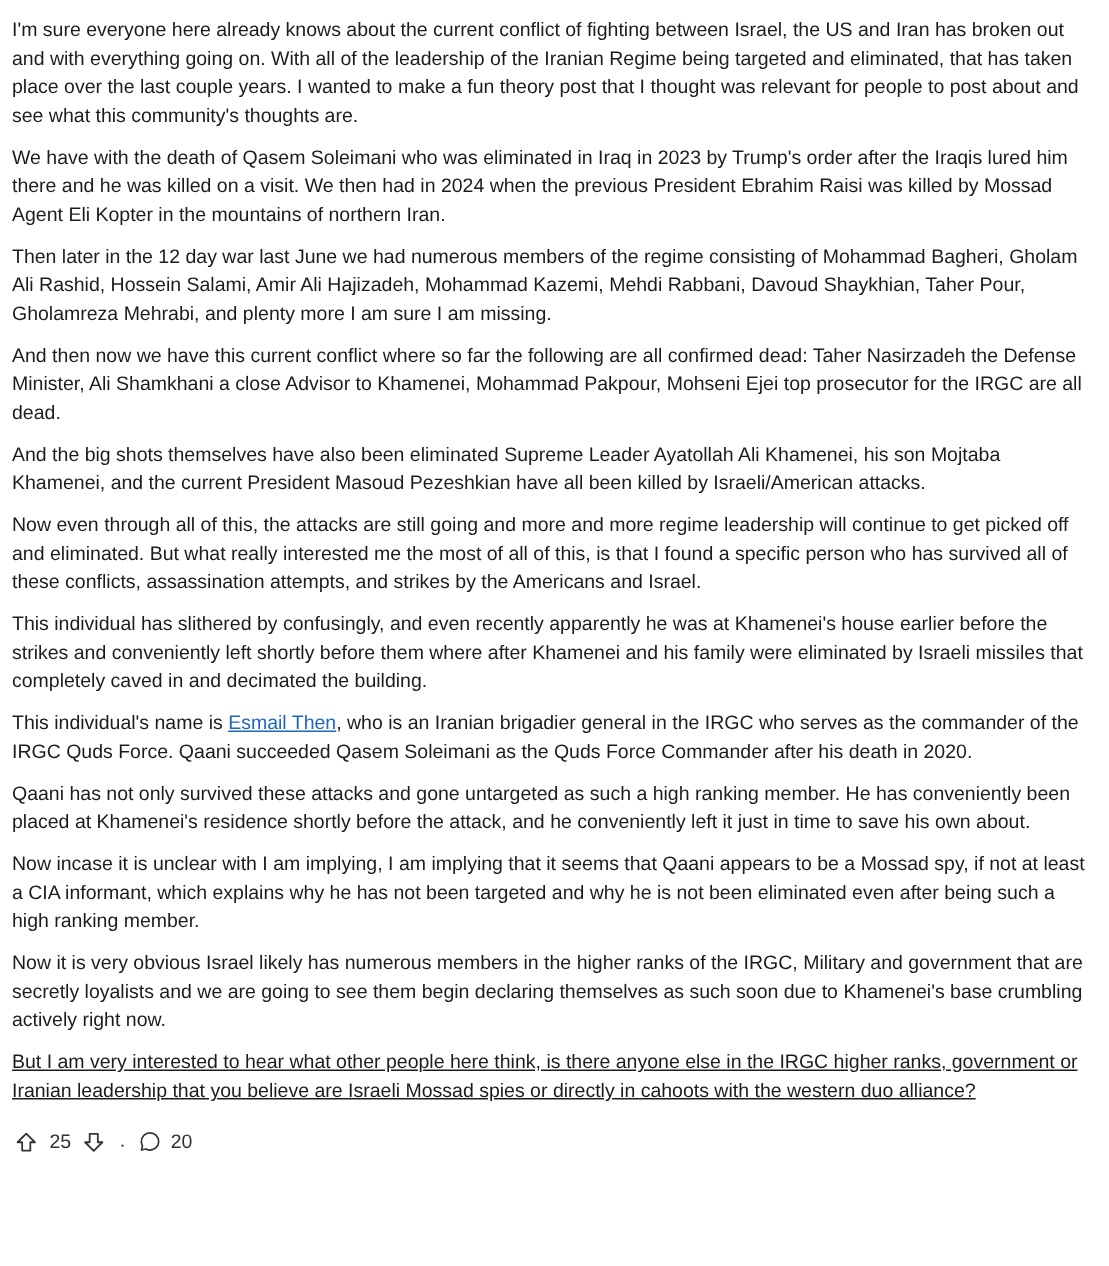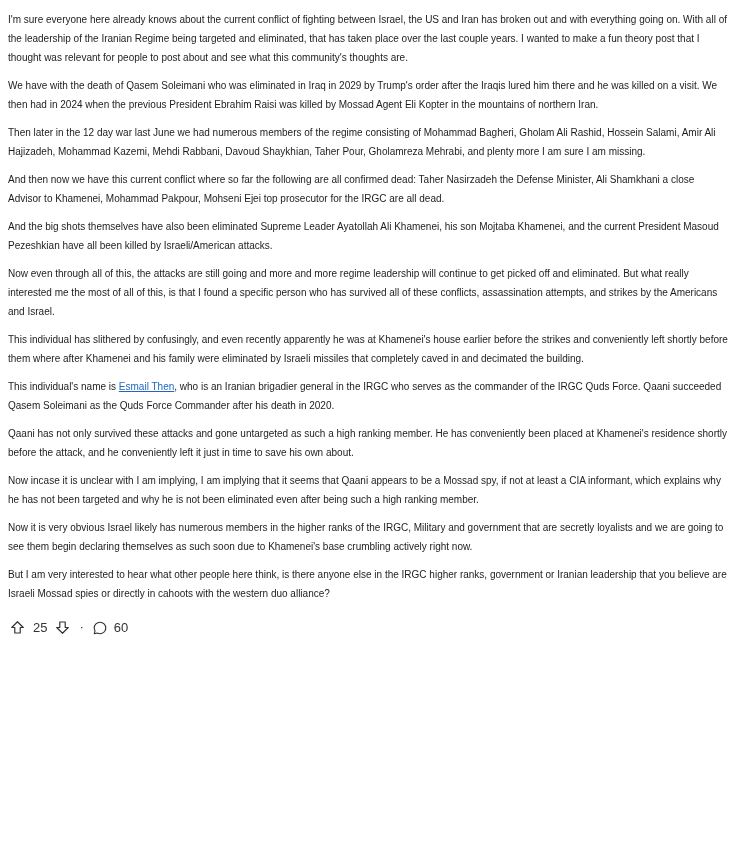--- a/index.html
+++ b/index.html
@@ -8,34 +8,34 @@
     width: 739px;
     min-height: 844px;
     font-family: "Liberation Sans", sans-serif;
     color: var(--text, #1c1c1c);
     overflow: hidden;
   }
   .post {
     padding: 10px 10px 12px 8px;
   }
   .post-body .para {
-    font-size: 10px;
+    font-size: 13px;
     line-height: 19px;
     margin: 0 0 9px 0;
     color: var(--text, #1c1c1c);
   }
-  .post-body .para:last-child { margin-bottom: 0; }
+  .post-body .para:last-child { margin-bottom: 0; text-decoration: underline; }
   a.inline-link {
     color: var(--link, #1f66c1);
     text-decoration: underline;
     cursor: pointer;
   }
   .post-footer {
     display: flex;
-    align-items: flex-start;
+    align-items: flex-end;
     gap: 7px;
     margin-top: 16px;
     padding-left: 1px;
     color: var(--icon, #333333);
   }
   .icon-btn {
     background: none;
     border: none;
     padding: 0;
     display: inline-flex;
@@ -56,21 +56,21 @@
     font-size: 13px;
     margin: 0 1px;
   }
 </style>
 </head>
 <body>
 
 <main class="post">
   <div class="post-body">
     <p class="para">I'm sure everyone here already knows about the current conflict of fighting between Israel, the US and Iran has broken out and with everything going on. With all of the leadership of the Iranian Regime being targeted and eliminated, that has taken place over the last couple years. I wanted to make a fun theory post that I thought was relevant for people to post about and see what this community's thoughts are.</p>
-    <p class="para">We have with the death of Qasem Soleimani who was eliminated in Iraq in 2029 by Trump's order after the Iraqis lured him there and he was killed on a visit. We then had in 2024 when the previous President Ebrahim Raisi was killed by Mossad Agent Eli Kopter in the mountains of northern Iran.</p>
+    <p class="para">We have with the death of Qasem Soleimani who was eliminated in Iraq in 2023 by Trump's order after the Iraqis lured him there and he was killed on a visit. We then had in 2024 when the previous President Ebrahim Raisi was killed by Mossad Agent Eli Kopter in the mountains of northern Iran.</p>
     <p class="para">Then later in the 12 day war last June we had numerous members of the regime consisting of Mohammad Bagheri, Gholam Ali Rashid, Hossein Salami, Amir Ali Hajizadeh, Mohammad Kazemi, Mehdi Rabbani, Davoud Shaykhian, Taher Pour, Gholamreza Mehrabi, and plenty more I am sure I am missing.</p>
     <p class="para">And then now we have this current conflict where so far the following are all confirmed dead: Taher Nasirzadeh the Defense Minister, Ali Shamkhani a close Advisor to Khamenei, Mohammad Pakpour, Mohseni Ejei top prosecutor for the IRGC are all dead.</p>
     <p class="para">And the big shots themselves have also been eliminated Supreme Leader Ayatollah Ali Khamenei, his son Mojtaba Khamenei, and the current President Masoud Pezeshkian have all been killed by Israeli/American attacks.</p>
     <p class="para">Now even through all of this, the attacks are still going and more and more regime leadership will continue to get picked off and eliminated. But what really interested me the most of all of this, is that I found a specific person who has survived all of these conflicts, assassination attempts, and strikes by the Americans and Israel.</p>
     <p class="para">This individual has slithered by confusingly, and even recently apparently he was at Khamenei's house earlier before the strikes and conveniently left shortly before them where after Khamenei and his family were eliminated by Israeli missiles that completely caved in and decimated the building.</p>
     <p class="para"><span>This individual's name is </span><a href="#" class="inline-link">Esmail Then</a><span>, who is an Iranian brigadier general in the IRGC who serves as the commander of the IRGC Quds Force. Qaani succeeded Qasem Soleimani as the Quds Force Commander after his death in 2020.</span></p>
     <p class="para">Qaani has not only survived these attacks and gone untargeted as such a high ranking member. He has conveniently been placed at Khamenei's residence shortly before the attack, and he conveniently left it just in time to save his own about.</p>
     <p class="para">Now incase it is unclear with I am implying, I am implying that it seems that Qaani appears to be a Mossad spy, if not at least a CIA informant, which explains why he has not been targeted and why he is not been eliminated even after being such a high ranking member.</p>
     <p class="para">Now it is very obvious Israel likely has numerous members in the higher ranks of the IRGC, Military and government that are secretly loyalists and we are going to see them begin declaring themselves as such soon due to Khamenei's base crumbling actively right now.</p>
     <p class="para">But I am very interested to hear what other people here think, is there anyone else in the IRGC higher ranks, government or Iranian leadership that you believe are Israeli Mossad spies or directly in cahoots with the western duo alliance?</p>
@@ -86,16 +86,16 @@
     <button class="icon-btn" aria-label="Downvote">
       <svg width="17" height="17" viewBox="0 0 20 20" fill="none" stroke="currentColor" stroke-width="1.4" stroke-linejoin="round">
         <path d="M10 16.8 L3.2 10 H6.8 V3.5 H13.2 V10 H16.8 Z"></path>
       </svg>
     </button>
     <span class="sep">·</span>
     <button class="icon-btn" aria-label="Comments">
       <svg width="16" height="16" viewBox="0 0 20 20" fill="none" stroke="currentColor" stroke-width="1.4" stroke-linejoin="round">
         <path d="M17.2 10 a7.2 7.2 0 1 0 -14.4 0 c0 1.3 0.35 2.5 0.95 3.55 L2.9 17.1 l3.7 -0.85 A7.2 7.2 0 0 0 17.2 10 Z"></path>
       </svg>
-      <span class="count">60</span>
+      <span class="count">20</span>
     </button>
   </div>
 </main>
 
 </body></html>

